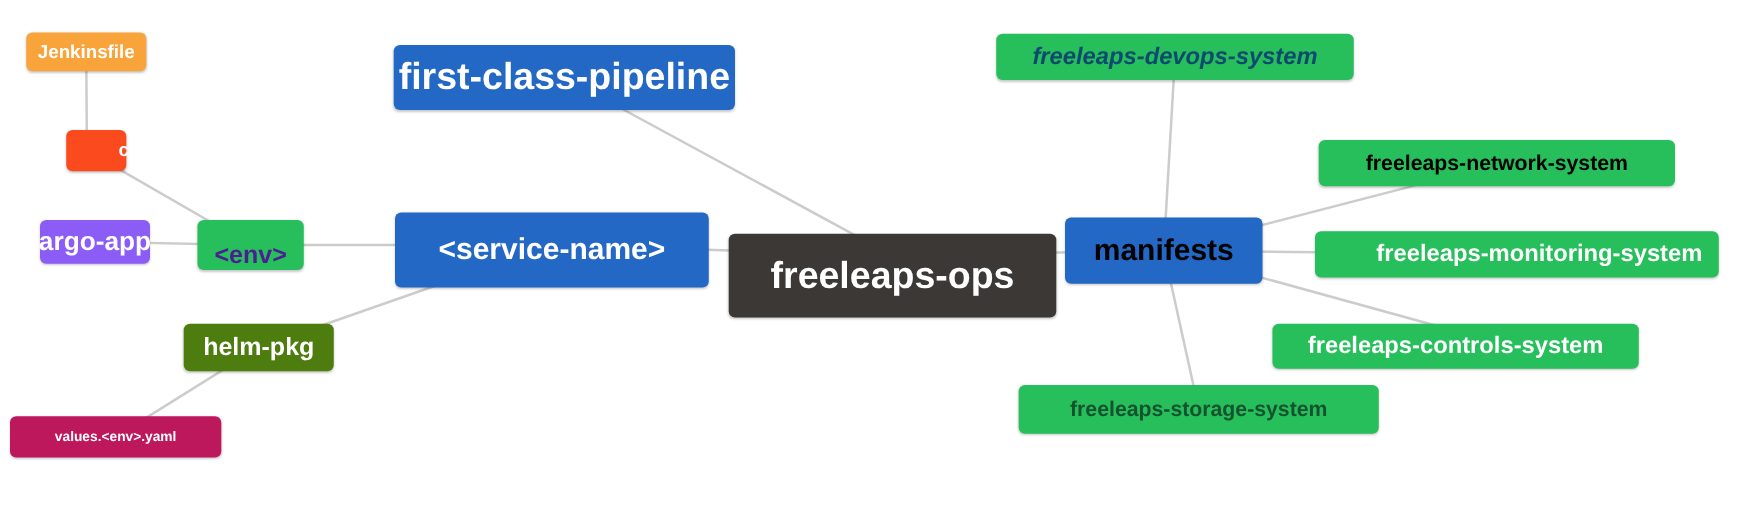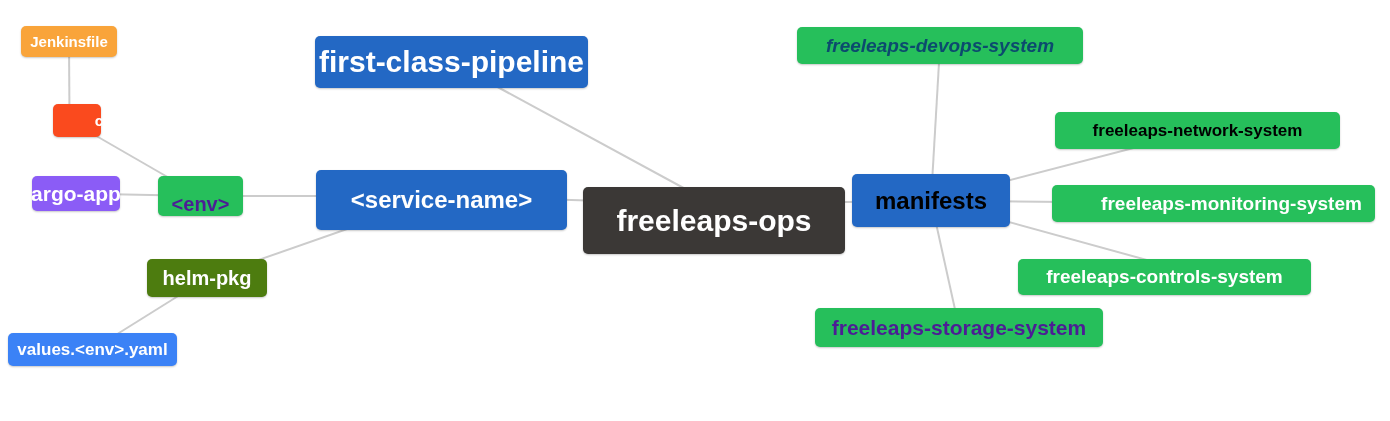--- a/index.html
+++ b/index.html
@@ -66,21 +66,21 @@
     </div>
   <div class="node" style="left: 32px; top: 176px; width: 88px; height: 35px; font-size: 21px; background: #8b5cf6; color: rgb(255, 255, 255);">
       <span>argo-app</span>
     </div>
   <div class="node" style="left: 158px; top: 176px; width: 85px; height: 40px; font-size: 20px; background: rgb(38, 191, 91); color: #4c1d95; align-items: flex-end;">
       <span>&lt;env&gt;</span>
     </div>
   <div class="node" style="left: 147px; top: 259px; width: 120px; height: 38px; font-size: 20px; background: #4d7c0f; color: rgb(255, 255, 255);">
       <span>helm-pkg</span>
     </div>
-  <div class="node" style="left: 8px; top: 333px; width: 169px; height: 33px; font-size: 17px; background: #3b82f6; color: rgb(255, 255, 255);">
+  <div class="node" style="left: 8px; top: 333px; width: 169px; height: 33px; font-size: 11px; background: #be185d; color: rgb(255, 255, 255);">
       <span>values.&lt;env&gt;.yaml</span>
     </div>
   <div class="node" style="left: 315px; top: 36px; width: 273px; height: 52px; font-size: 30px; background: rgb(35, 104, 196); color: rgb(255, 255, 255);">
       <span>first-class-pipeline</span>
     </div>
   <div class="node" style="left: 316px; top: 170px; width: 251px; height: 60px; font-size: 24px; background: rgb(35, 104, 196); color: rgb(255, 255, 255);">
       <span>&lt;service-name&gt;</span>
     </div>
   <div class="node" style="left: 583px; top: 171px; width: 262px; height: 67px; font-size: 30px; background: rgb(59, 56, 54); color: rgb(255, 255, 255); margin-top: 16px;">
       <span>freeleaps-ops</span>
@@ -93,16 +93,16 @@
     </div>
   <div class="node" style="left: 1055px; top: 112px; width: 285px; height: 37px; font-size: 17px; background: rgb(38, 191, 91); color: #000000;">
       <span>freeleaps-network-system</span>
     </div>
   <div class="node" style="left: 1052px; top: 185px; width: 323px; height: 37px; font-size: 19px; background: rgb(38, 191, 91); color: rgb(255, 255, 255); padding-left: 36px;">
       <span>freeleaps-monitoring-system</span>
     </div>
   <div class="node" style="left: 1018px; top: 259px; width: 293px; height: 36px; font-size: 19px; background: rgb(38, 191, 91); color: rgb(255, 255, 255);">
       <span>freeleaps-controls-system</span>
     </div>
-  <div class="node" style="left: 815px; top: 308px; width: 288px; height: 39px; font-size: 21px; background: rgb(38, 191, 91); color: #4c1d95;">
+  <div class="node" style="left: 815px; top: 308px; width: 288px; height: 39px; font-size: 17px; background: rgb(38, 191, 91); color: #14532d;">
       <span>freeleaps-storage-system</span>
     </div>
 </div>
 
 </body></html>

